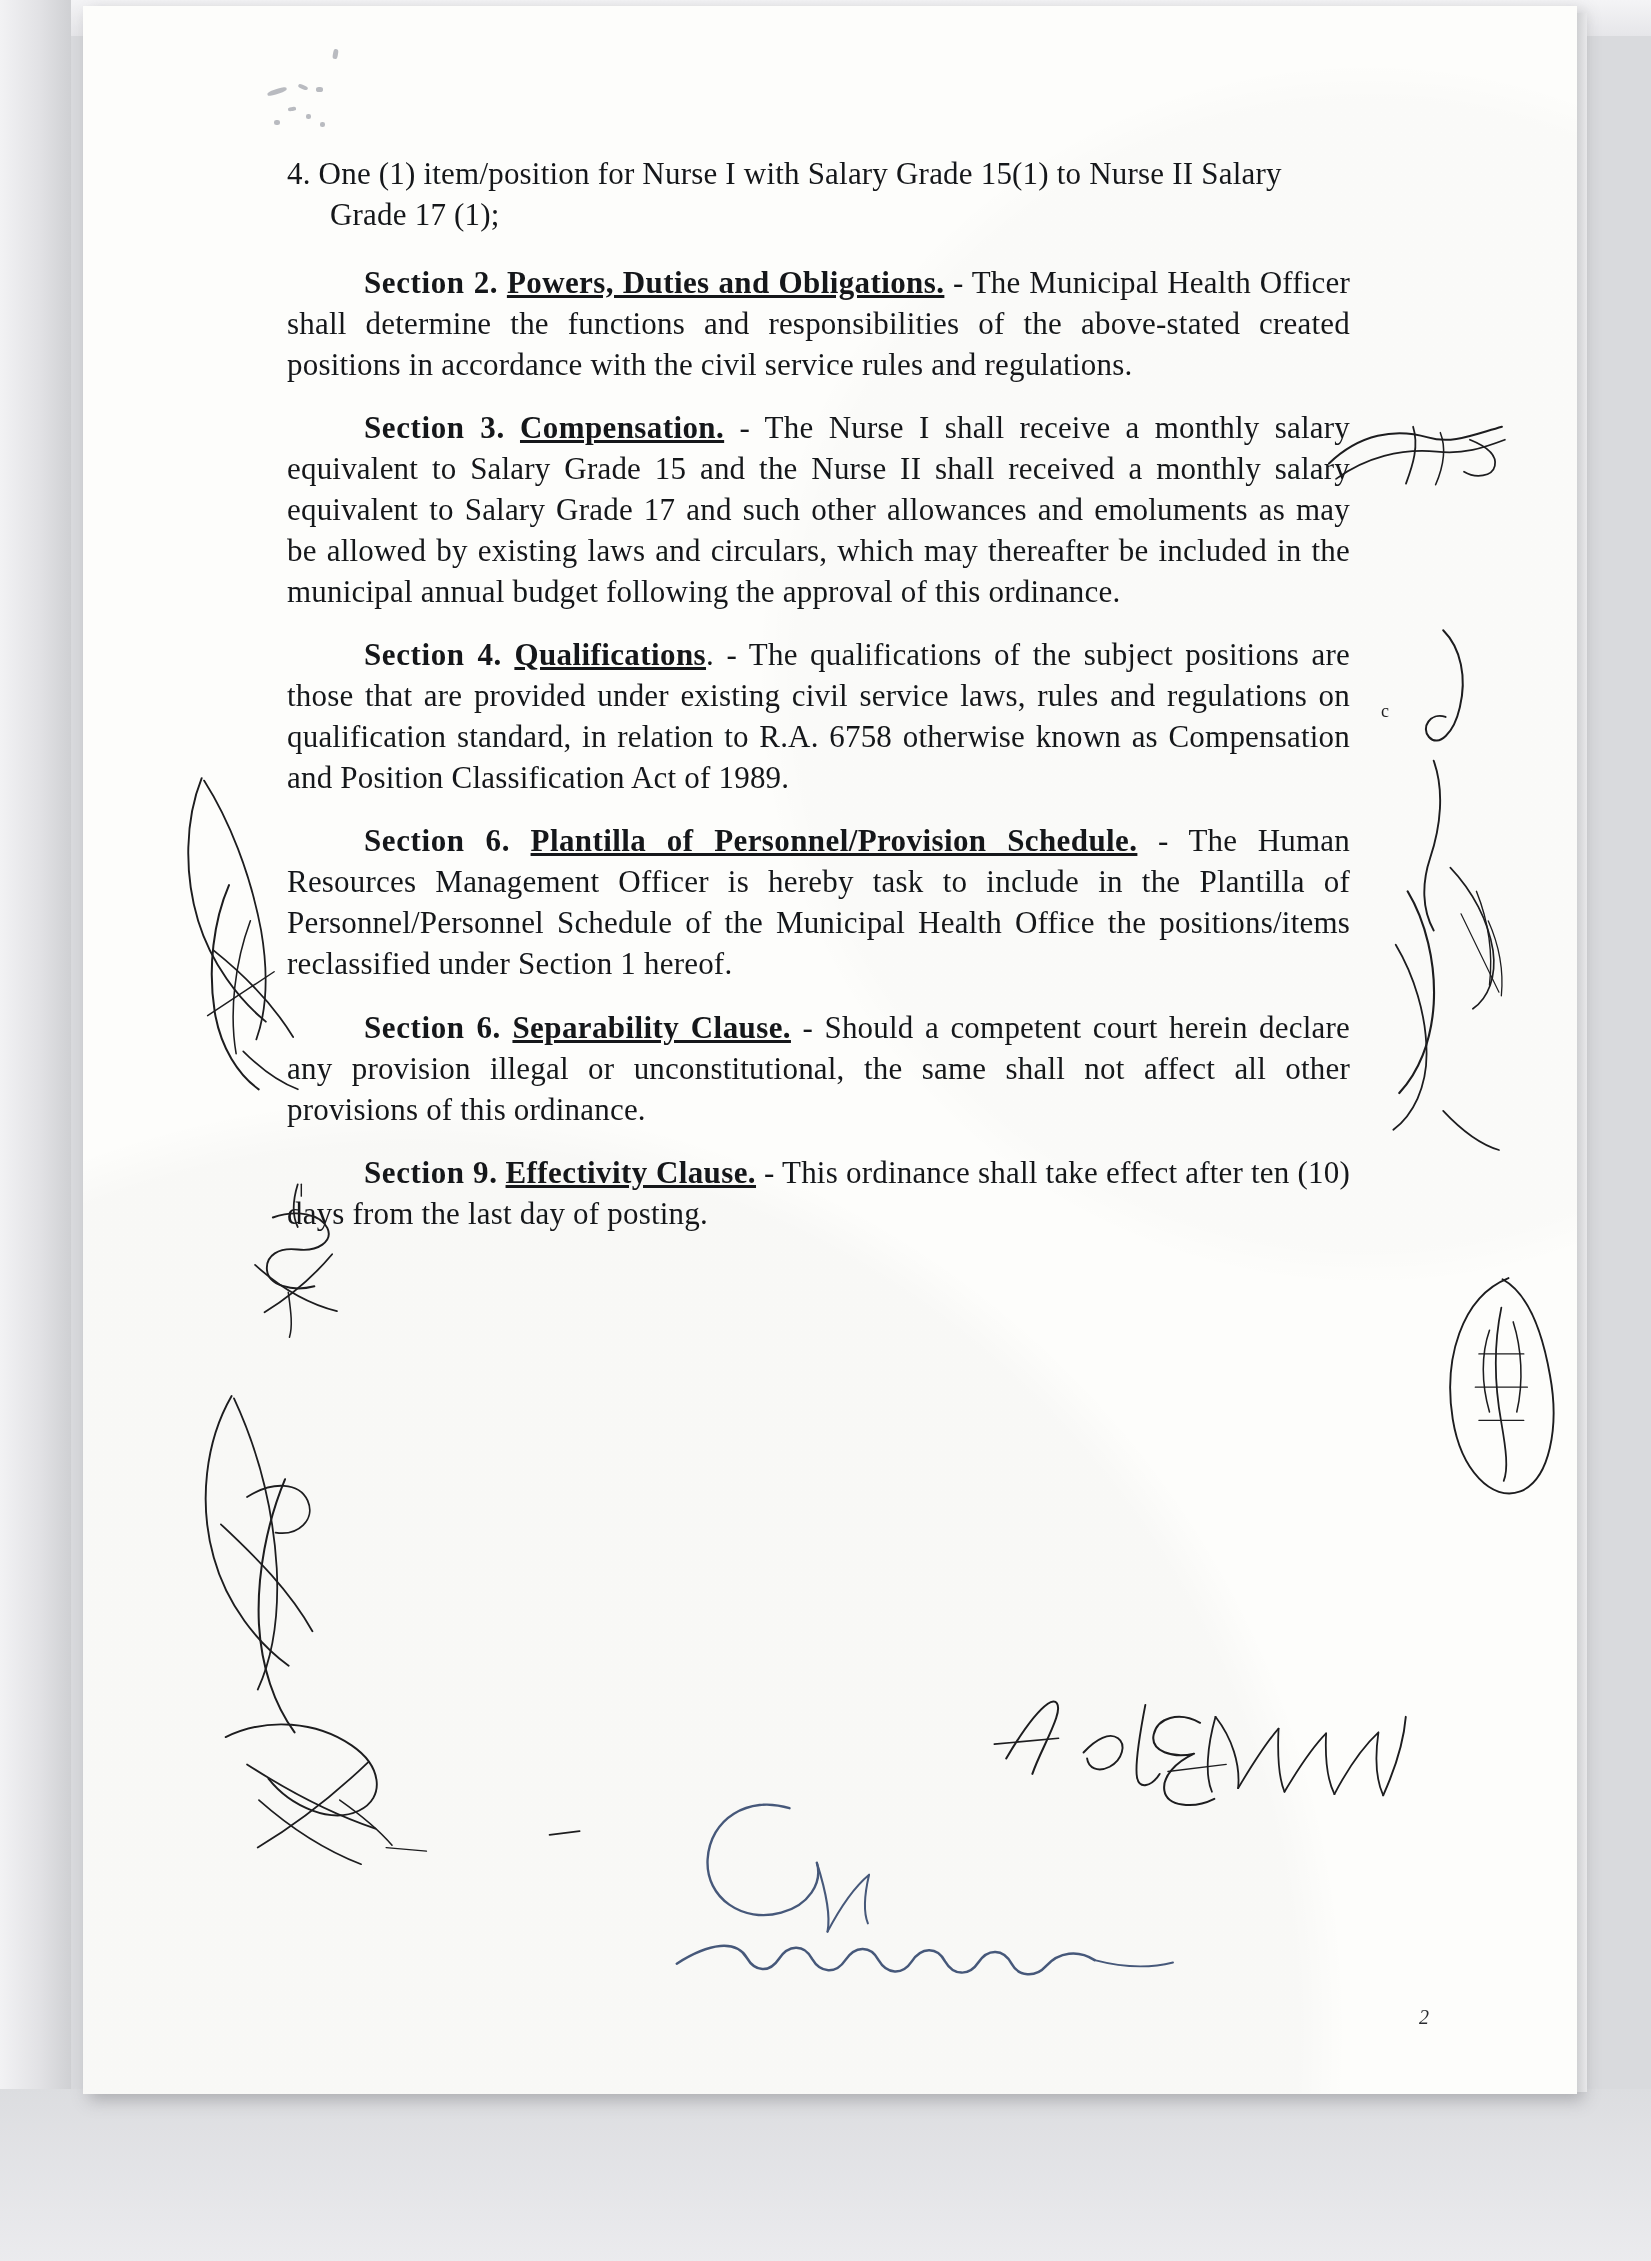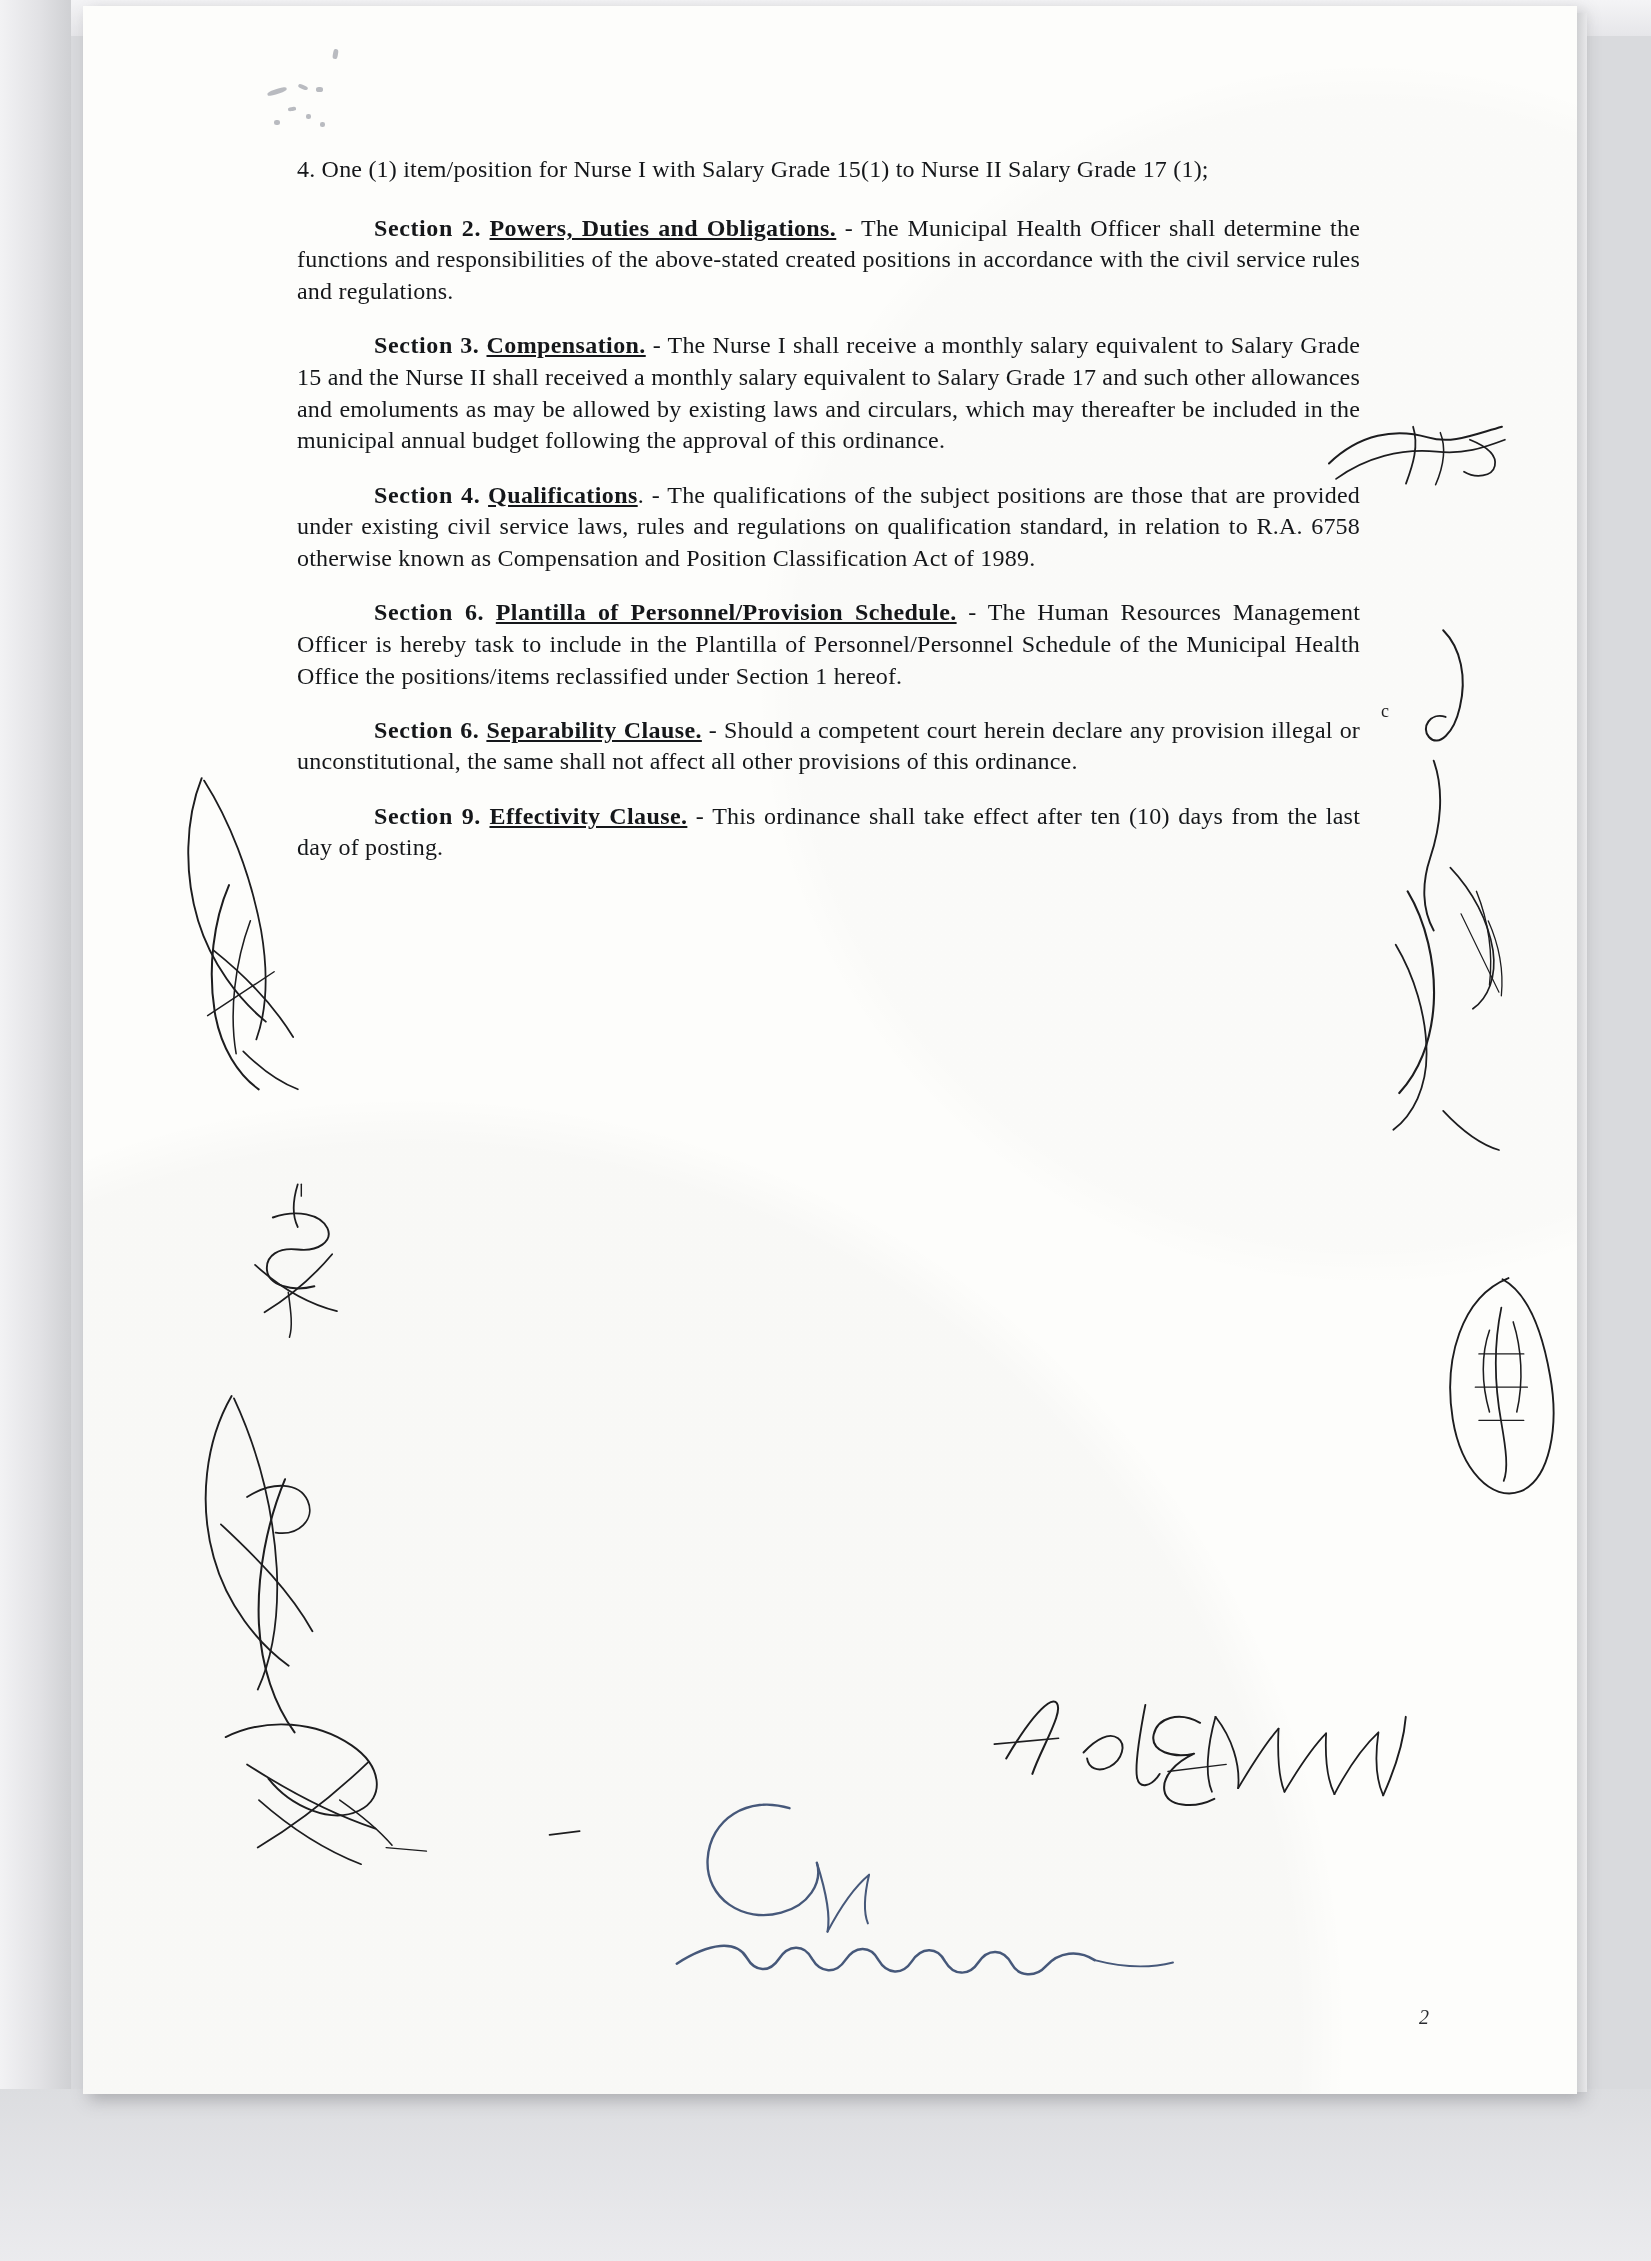--- a/index.html
+++ b/index.html
@@ -58,25 +58,25 @@
     inset: 0;
     background:
       radial-gradient(circle at 22% 97%, rgba(0,0,0,0.018) 0 38%, transparent 40%),
       radial-gradient(circle at 86% 32%, rgba(0,0,0,0.012) 0 30%, transparent 32%);
     pointer-events: none;
   }
 
   
   .body-text {
     position: absolute;
-    left: 214px;
+    left: 204px;
     top: 148px;
     width: 1063px;
     color: #15171a;
-    font-size: 24px;
+    font-size: 31px;
     line-height: 1.32;
     letter-spacing: 0.2px;
   }
   .para {
     margin: 0 0 22.6px 0;
     text-align: justify;
     text-justify: inter-word;
   }
   .para.tight { margin-bottom: 20px; }
   .indent { display: inline-block; width: 77px; }

